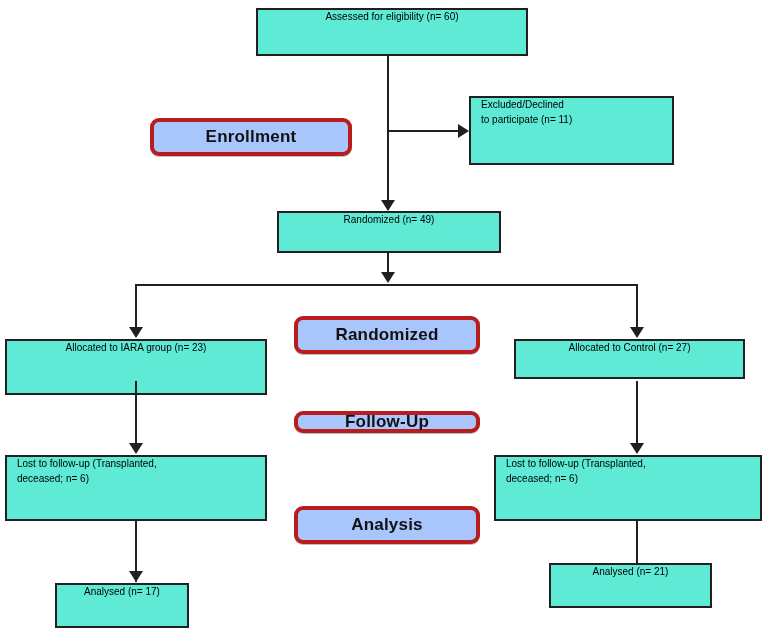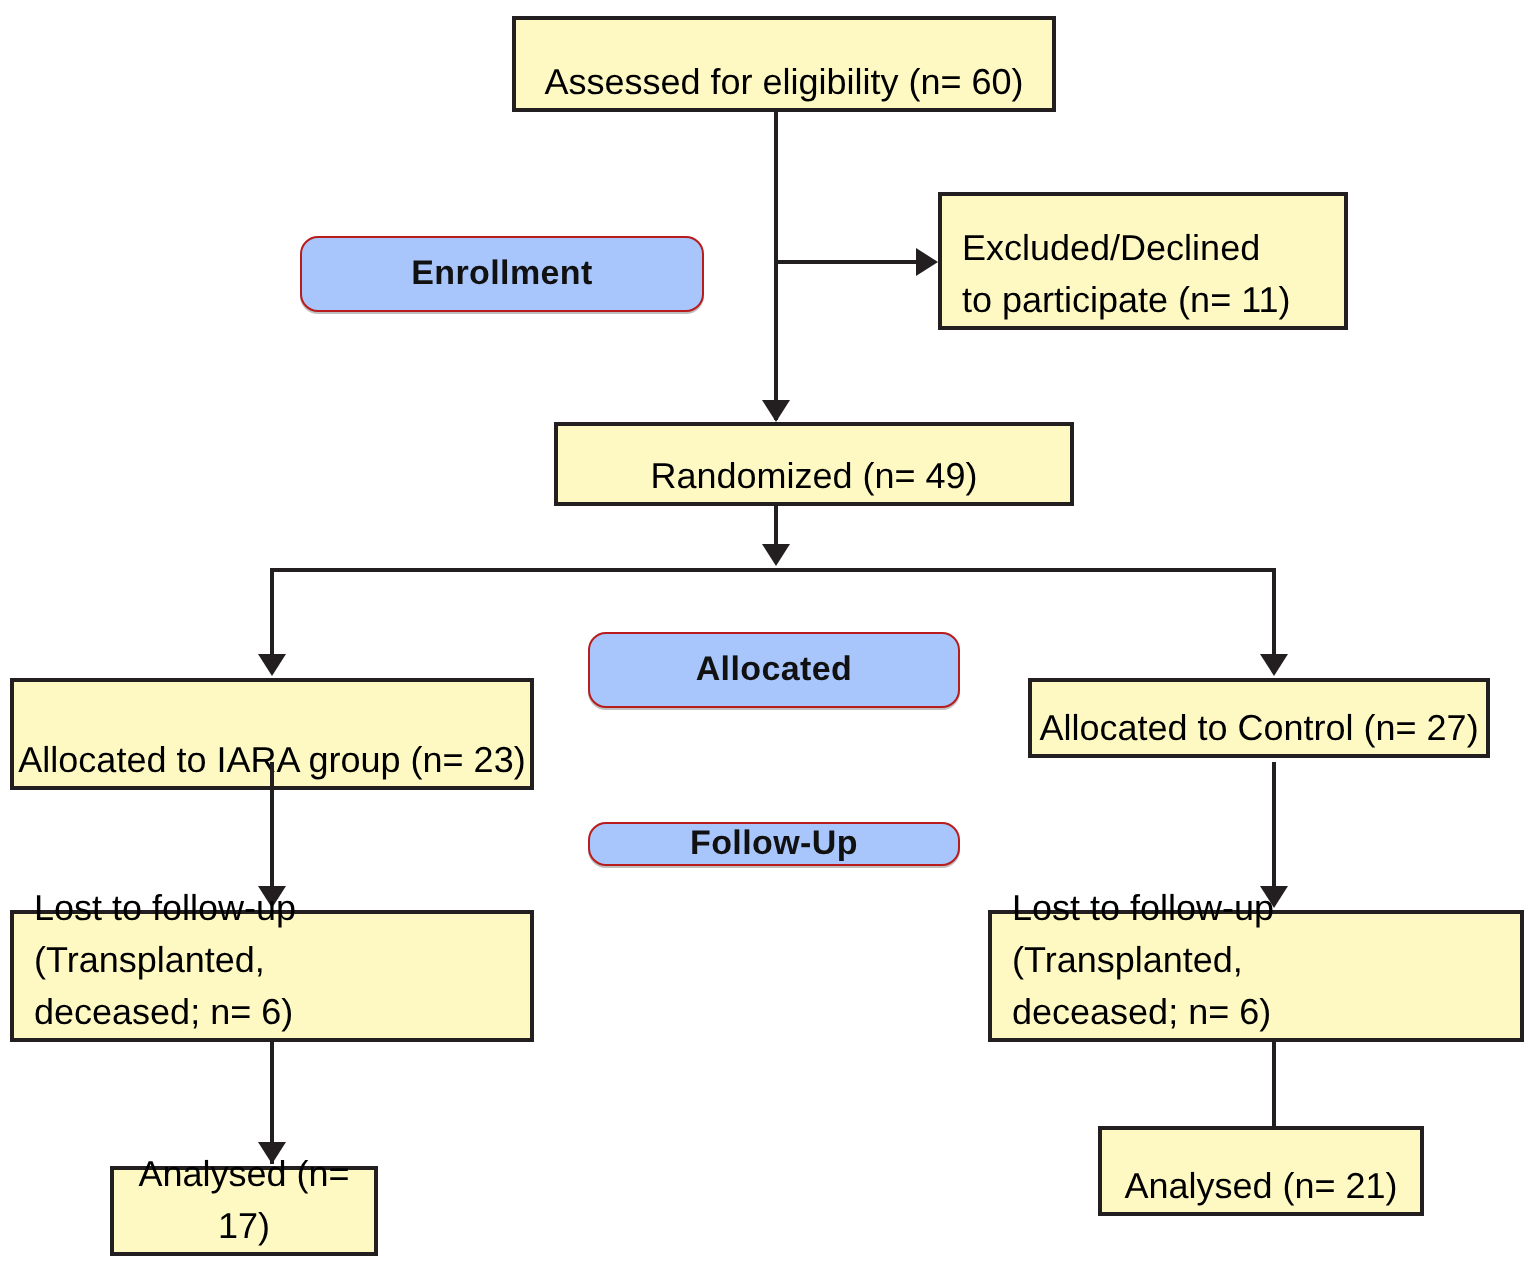--- a/index.html
+++ b/index.html
@@ -11,47 +11,47 @@
     position: relative;
     width: 767px;
     height: 637px;
     background: #ffffff;
     font-family: "Liberation Sans", sans-serif;
     overflow: hidden;
   }
   .node {
     position: absolute;
     box-sizing: border-box;
-    background: #fef9c3;
+    background: #5eead4;
     border: 2px solid #231f20;
     color: #000000;
-    font-size: 18px;
+    font-size: 10px;
     line-height: 1.45;
     display: flex;
-    align-items: flex-end;
+    align-items: flex-start;
   }
   .node.center-text {
     justify-content: center;
     text-align: center;
   }
   .node.left-text {
     justify-content: flex-start;
     text-align: left;
     padding-left: 10px;
     padding-right: 6px;
   }
   .node .txt {
     display: block;
     white-space: pre-line;
   }
   .stage {
     position: absolute;
     box-sizing: border-box;
     background: #a8c6fc;
-    border: 1px solid #b91c1c;
+    border: 4px solid #b91c1c;
     border-radius: 9px;
     color: #111111;
     font-size: 17px;
     font-weight: bold;
     display: flex;
     align-items: center;
     justify-content: center;
     text-align: center;
     letter-spacing: 0.2px;
     box-shadow: 0 1px 0 rgba(0,0,0,0.25);
@@ -100,36 +100,36 @@
   <div class="stage" style="left:150px; top:118px; width:202px; height:38px;">
     <span>Enrollment</span>
   </div>
 
   <div class="node left-text" style="left:469px; top:96px; width:205px; height:69px;">
     <span class="txt">Excluded/Declined
 to participate (n= 11)</span>
   </div>
 
   <div class="arrow-down" style="left:381px; top:200px;"></div>
-  <div class="node center-text" style="left:277px; top:211px; width:260px; height:42px;">
+  <div class="node center-text" style="left:277px; top:211px; width:224px; height:42px;">
     <span class="txt">Randomized (n= 49)</span>
   </div>
 
   <div class="vline" style="left:387px; top:253px; width:2px; height:20px;"></div>
   <div class="arrow-down" style="left:381px; top:272px;"></div>
   <div class="hline" style="left:135px; top:284px; width:503px; height:2px;"></div>
 
   <div class="vline" style="left:135px; top:284px; width:2px; height:44px;"></div>
   <div class="arrow-down" style="left:129px; top:327px;"></div>
 
   <div class="vline" style="left:636px; top:284px; width:2px; height:44px;"></div>
   <div class="arrow-down" style="left:630px; top:327px;"></div>
 
   <div class="stage" style="left:294px; top:316px; width:186px; height:38px;">
-    <span>Allocated</span>
+    <span>Randomized</span>
   </div>
 
   <div class="node center-text" style="left:5px; top:339px; width:262px; height:56px;">
     <span class="txt">Allocated to IARA group (n= 23)</span>
   </div>
   <div class="node center-text" style="left:514px; top:339px; width:231px; height:40px;">
     <span class="txt">Allocated to Control (n= 27)</span>
   </div>
 
   <div class="vline" style="left:135px; top:381px; width:2px; height:63px;"></div>
@@ -150,20 +150,23 @@
     <span class="txt">Lost to follow-up (Transplanted,
 deceased; n= 6)</span>
   </div>
 
   <div class="vline" style="left:135px; top:521px; width:2px; height:61px;"></div>
   <div class="arrow-down" style="left:129px; top:571px;"></div>
 
   <div class="vline" style="left:636px; top:521px; width:2px; height:61px;"></div>
   <div class="arrow-down" style="left:630px; top:571px;"></div>
 
+  <div class="stage" style="left:294px; top:506px; width:186px; height:38px;">
+    <span>Analysis</span>
+  </div>
 
   <div class="node center-text" style="left:55px; top:583px; width:134px; height:45px;">
     <span class="txt">Analysed (n= 17)</span>
   </div>
   <div class="node center-text" style="left:549px; top:563px; width:163px; height:45px;">
     <span class="txt">Analysed (n= 21)</span>
   </div>
 
 </div>
 

